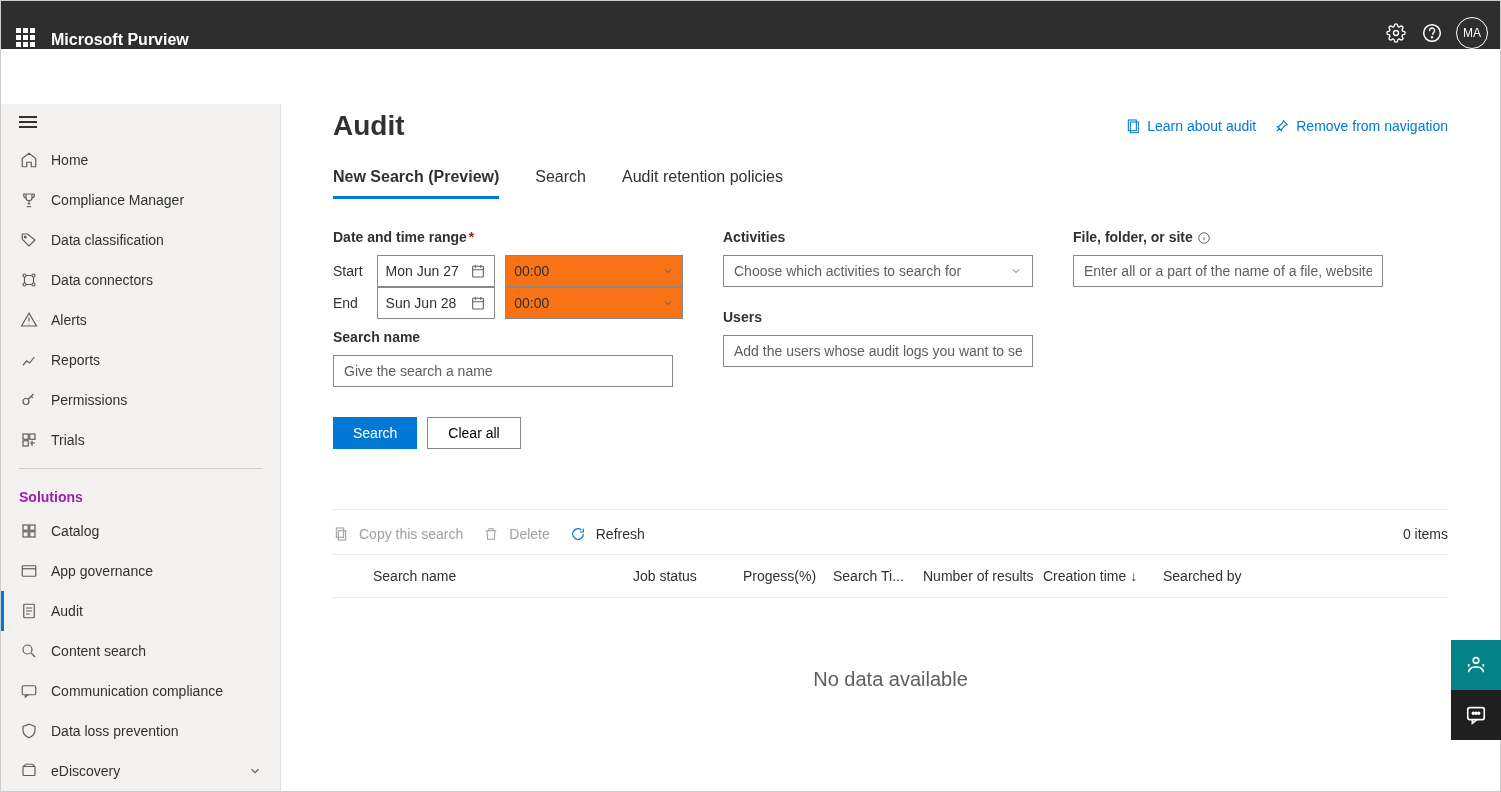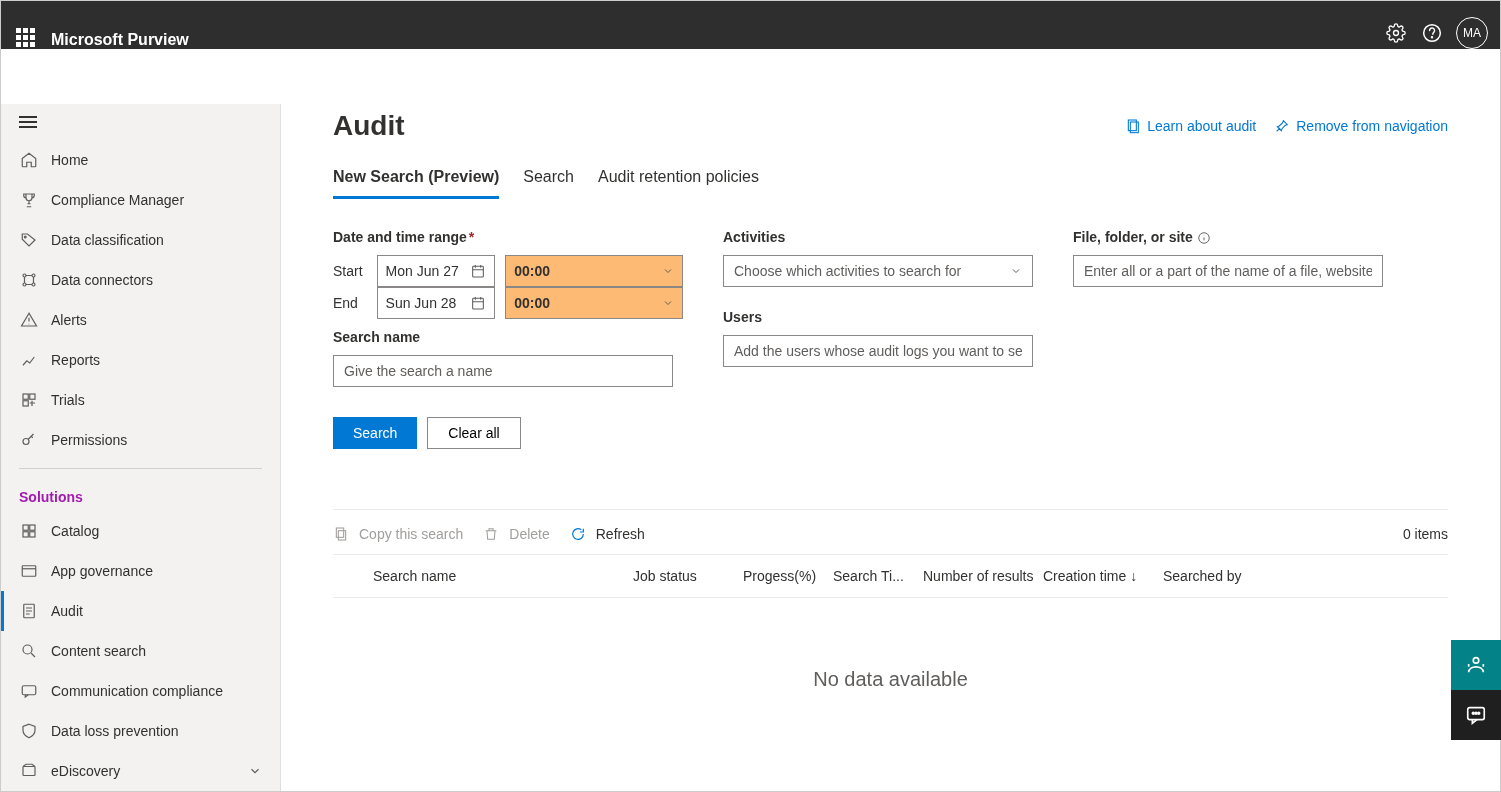--- a/index.html
+++ b/index.html
@@ -27,32 +27,32 @@
   .nav-section-title { padding: 12px 18px 6px; font-weight:600; color:#a21caf; }
   .nav-item .chevron { margin-left:auto; color:#605e5c; }
 
   
   .main { flex:1; overflow:auto; padding: 30px 52px; position:relative; }
   .page-header { display:flex; align-items:center; margin-bottom: 20px; }
   .page-title { font-size: 28px; font-weight: 600; }
   .header-actions { margin-left:auto; display:flex; gap:18px; }
   .header-link { color:#0078d4; font-size:14px; display:flex; align-items:center; gap:6px; cursor:pointer; }
 
-  .tabs { display:flex; gap:24px; border-bottom: none; margin-bottom: 30px; }
+  .tabs { display:flex; gap:36px; border-bottom: none; margin-bottom: 30px; }
   .tab { font-size:16px; padding: 6px 0 10px; cursor:pointer; color:#323130; }
   .tab.active { border-bottom: 3px solid #0078d4; font-weight:600; }
 
   .form-grid { display:grid; grid-template-columns: 390px 350px 350px; gap: 30px 0; column-gap: 0; }
   .col { margin-right: 40px; }
   .field-label { font-weight:600; font-size:14px; margin-bottom:10px; display:block; }
   .req { color:#a4262c; padding-left:2px; }
   .inforow { display:flex; align-items:center; gap:10px; }
   .smalllabel { font-size:14px; color:#323130; width:34px; }
   .date-input { display:flex; align-items:center; border:1px solid #8a8886; height:32px; width:120px; padding:0 8px; font-size:14px; justify-content:space-between; cursor:pointer; background:#fff; }
-  .time-input { display:flex; align-items:center; border:1px solid #8a8886; height:32px; width:180px; padding:0 8px; font-size:14px; justify-content:space-between; cursor:pointer; background:#fdba74;font-weight:bold; }
+  .time-input { display:flex; align-items:center; border:1px solid #8a8886; height:32px; width:180px; padding:0 8px; font-size:14px; justify-content:space-between; cursor:pointer; background:#f97316; }
   .text-input, .dropdown { border:1px solid #8a8886; height:32px; width:100%; padding:0 10px; font-size:14px; background:#fff; }
   .dropdown { display:flex; align-items:center; justify-content:space-between; cursor:pointer; }
   .text-input { outline:none; }
   .text-input::placeholder, .placeholder-text { color:#605e5c; overflow:hidden; text-overflow:ellipsis; white-space:nowrap; }
   .search-name-input { width: 340px; }
 
   .actions-row { margin-top: 30px; display:flex; gap:10px; }
   .btn-primary { background:#0078d4; color:#fff; border:none; height:32px; padding:0 20px; font-size:14px; cursor:pointer; }
   .btn-default { background:#fff; border:1px solid #8a8886; height:32px; padding:0 20px; font-size:14px; cursor:pointer; }
 
@@ -168,36 +168,36 @@
         <span class="icon">
           <svg width="18" height="18" viewBox="0 0 24 24" fill="none" stroke="currentColor" stroke-width="1.6">
             <path d="M4 19l5-6 4 3 6-8"></path>
           </svg>
         </span>
         <span>Reports</span>
       </div>
     <div class="nav-item">
         <span class="icon">
           <svg width="18" height="18" viewBox="0 0 24 24" fill="none" stroke="currentColor" stroke-width="1.6">
+            <circle cx="8" cy="14" r="4"></circle>
+            <path d="M11 11l7-7M15 7l2 2"></path>
+          </svg>
+        </span>
+        <span>Permissions</span>
+      </div>
+    <div class="nav-item">
+        <span class="icon">
+          <svg width="18" height="18" viewBox="0 0 24 24" fill="none" stroke="currentColor" stroke-width="1.6">
             <rect x="4" y="4" width="7" height="7"></rect>
             <rect x="13" y="4" width="7" height="7"></rect>
             <rect x="4" y="13" width="7" height="7"></rect>
             <path d="M16 13v7M13 16h7"></path>
           </svg>
         </span>
         <span>Trials</span>
-      </div>
-    <div class="nav-item">
-        <span class="icon">
-          <svg width="18" height="18" viewBox="0 0 24 24" fill="none" stroke="currentColor" stroke-width="1.6">
-            <circle cx="8" cy="14" r="4"></circle>
-            <path d="M11 11l7-7M15 7l2 2"></path>
-          </svg>
-        </span>
-        <span>Permissions</span>
       </div>
 
     <div class="nav-divider"></div>
     <div class="nav-section-title">Solutions</div>
 
     <div class="nav-item">
         <span class="icon">
           <svg width="18" height="18" viewBox="0 0 24 24" fill="none" stroke="currentColor" stroke-width="1.6">
             <rect x="4" y="4" width="7" height="7"></rect>
             <rect x="13" y="4" width="7" height="7"></rect>

